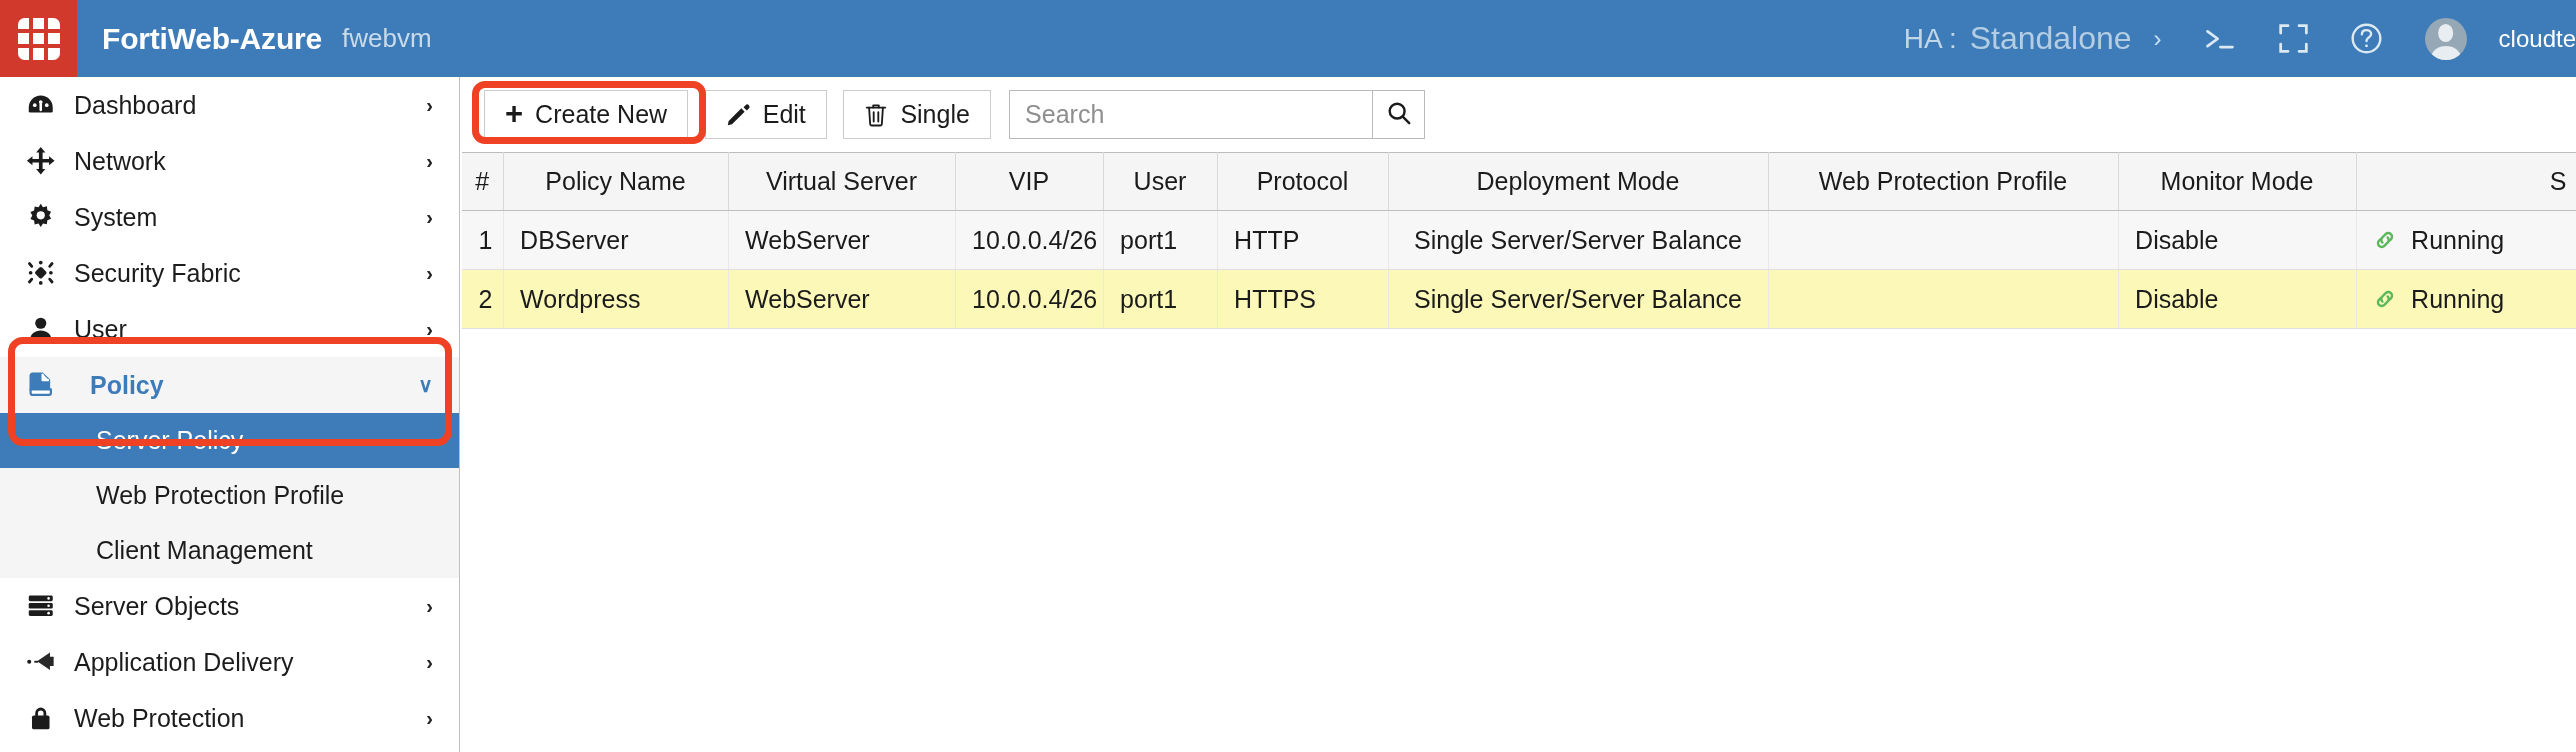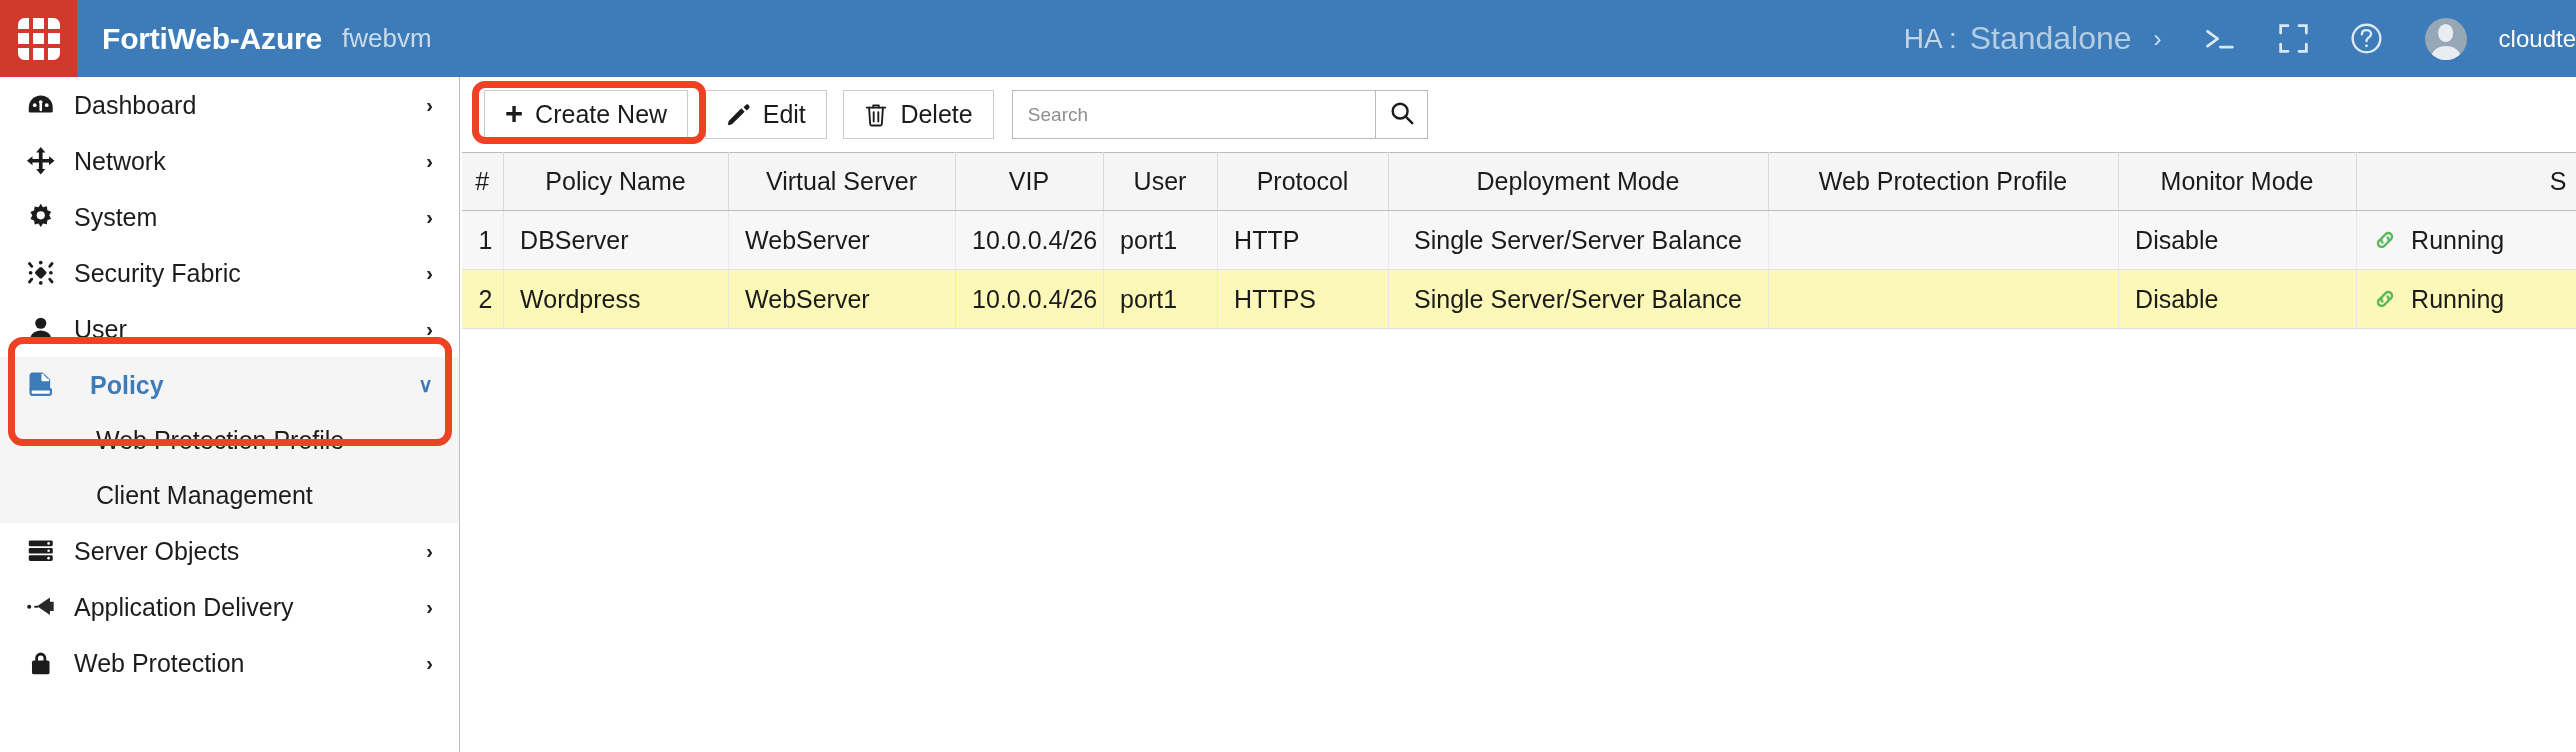--- a/index.html
+++ b/index.html
@@ -188,21 +188,21 @@
   .tb-btn .bi { margin-right: 12px; display:flex; align-items:center; }
   .tb-plus {
     font-size: 31px; font-weight: bold; line-height: 0.8;
   }
   .search-wrap { display: flex; margin-left: 18.4px; }
   .search-input {
     width: 363px; height: 49px;
     border: 0.9px solid #b9b9b9;
     border-right: none;
     background: #ffffff;
-    font-size: 19px;
+    font-size: 25px;
     padding: 0 14.8px;
     color: #222;
     font-family: "Liberation Sans", sans-serif;
     outline: none;
   }
   .search-input::placeholder { color: #8e8e8e; }
   .search-btn {
     width: 53px; height: 49px;
     border: 0.9px solid #b9b9b9;
     background: #ffffff;
@@ -371,20 +371,21 @@
         <path d="M7 4h11l7 7v10a2 2 0 01-2 2H7a2 2 0 01-2-2V6a2 2 0 012-2z" fill="#3d7cb8"></path>
         <path d="M18 4v7h7" fill="#ffffff" stroke="#ffffff"></path>
         <path d="M5 21h22v4a2 2 0 01-2 2H7a2 2 0 01-2-2z" fill="#ffffff" stroke="#3d7cb8"></path>
       </svg>
     </span>
     <span class="nav-label">Policy</span>
     <span class="nav-chevron">∨</span>
   </div>
 
   <div class="submenu">
+    <div class="sub-item active">Server Policy</div>
     <div class="sub-item">Web Protection Profile</div>
     <div class="sub-item">Client Management</div>
   </div>
 
   <div class="nav-item">
     <span class="nav-icon">
       <svg width="29.5" height="29.5" viewBox="0 0 32 32" fill="#1c1c1c">
         <rect x="3" y="5" width="26" height="6" rx="1.5"></rect>
         <rect x="3" y="13" width="26" height="6" rx="1.5"></rect>
         <rect x="3" y="21" width="26" height="6" rx="1.5"></rect>
@@ -441,21 +442,21 @@
 
     <div class="tb-btn">
       <span class="bi">
         <svg width="24" height="26" viewBox="0 0 26 28" fill="none" stroke="#1b1b1b" stroke-width="2" stroke-linecap="round" stroke-linejoin="round">
           <path d="M3 6h20"></path>
           <path d="M10 6V3.5h6V6"></path>
           <path d="M5.5 6l1.2 18a1.5 1.5 0 001.5 1.4h9.6a1.5 1.5 0 001.5-1.4L20.5 6"></path>
           <path d="M10.5 11v10M15.5 11v10"></path>
         </svg>
       </span>
-      <span>Delete</span>
+      <span>Single</span>
     </div>
 
     <div class="search-wrap">
       <input class="search-input" type="text" placeholder="Search" style="">
       <div class="search-btn">
         <span>
           <svg width="26" height="26" viewBox="0 0 28 28" fill="none" stroke="#1b1b1b" stroke-width="2.6" stroke-linecap="round">
             <circle cx="12" cy="12" r="8"></circle>
             <line x1="18" y1="18" x2="25" y2="25"></line>
           </svg>

